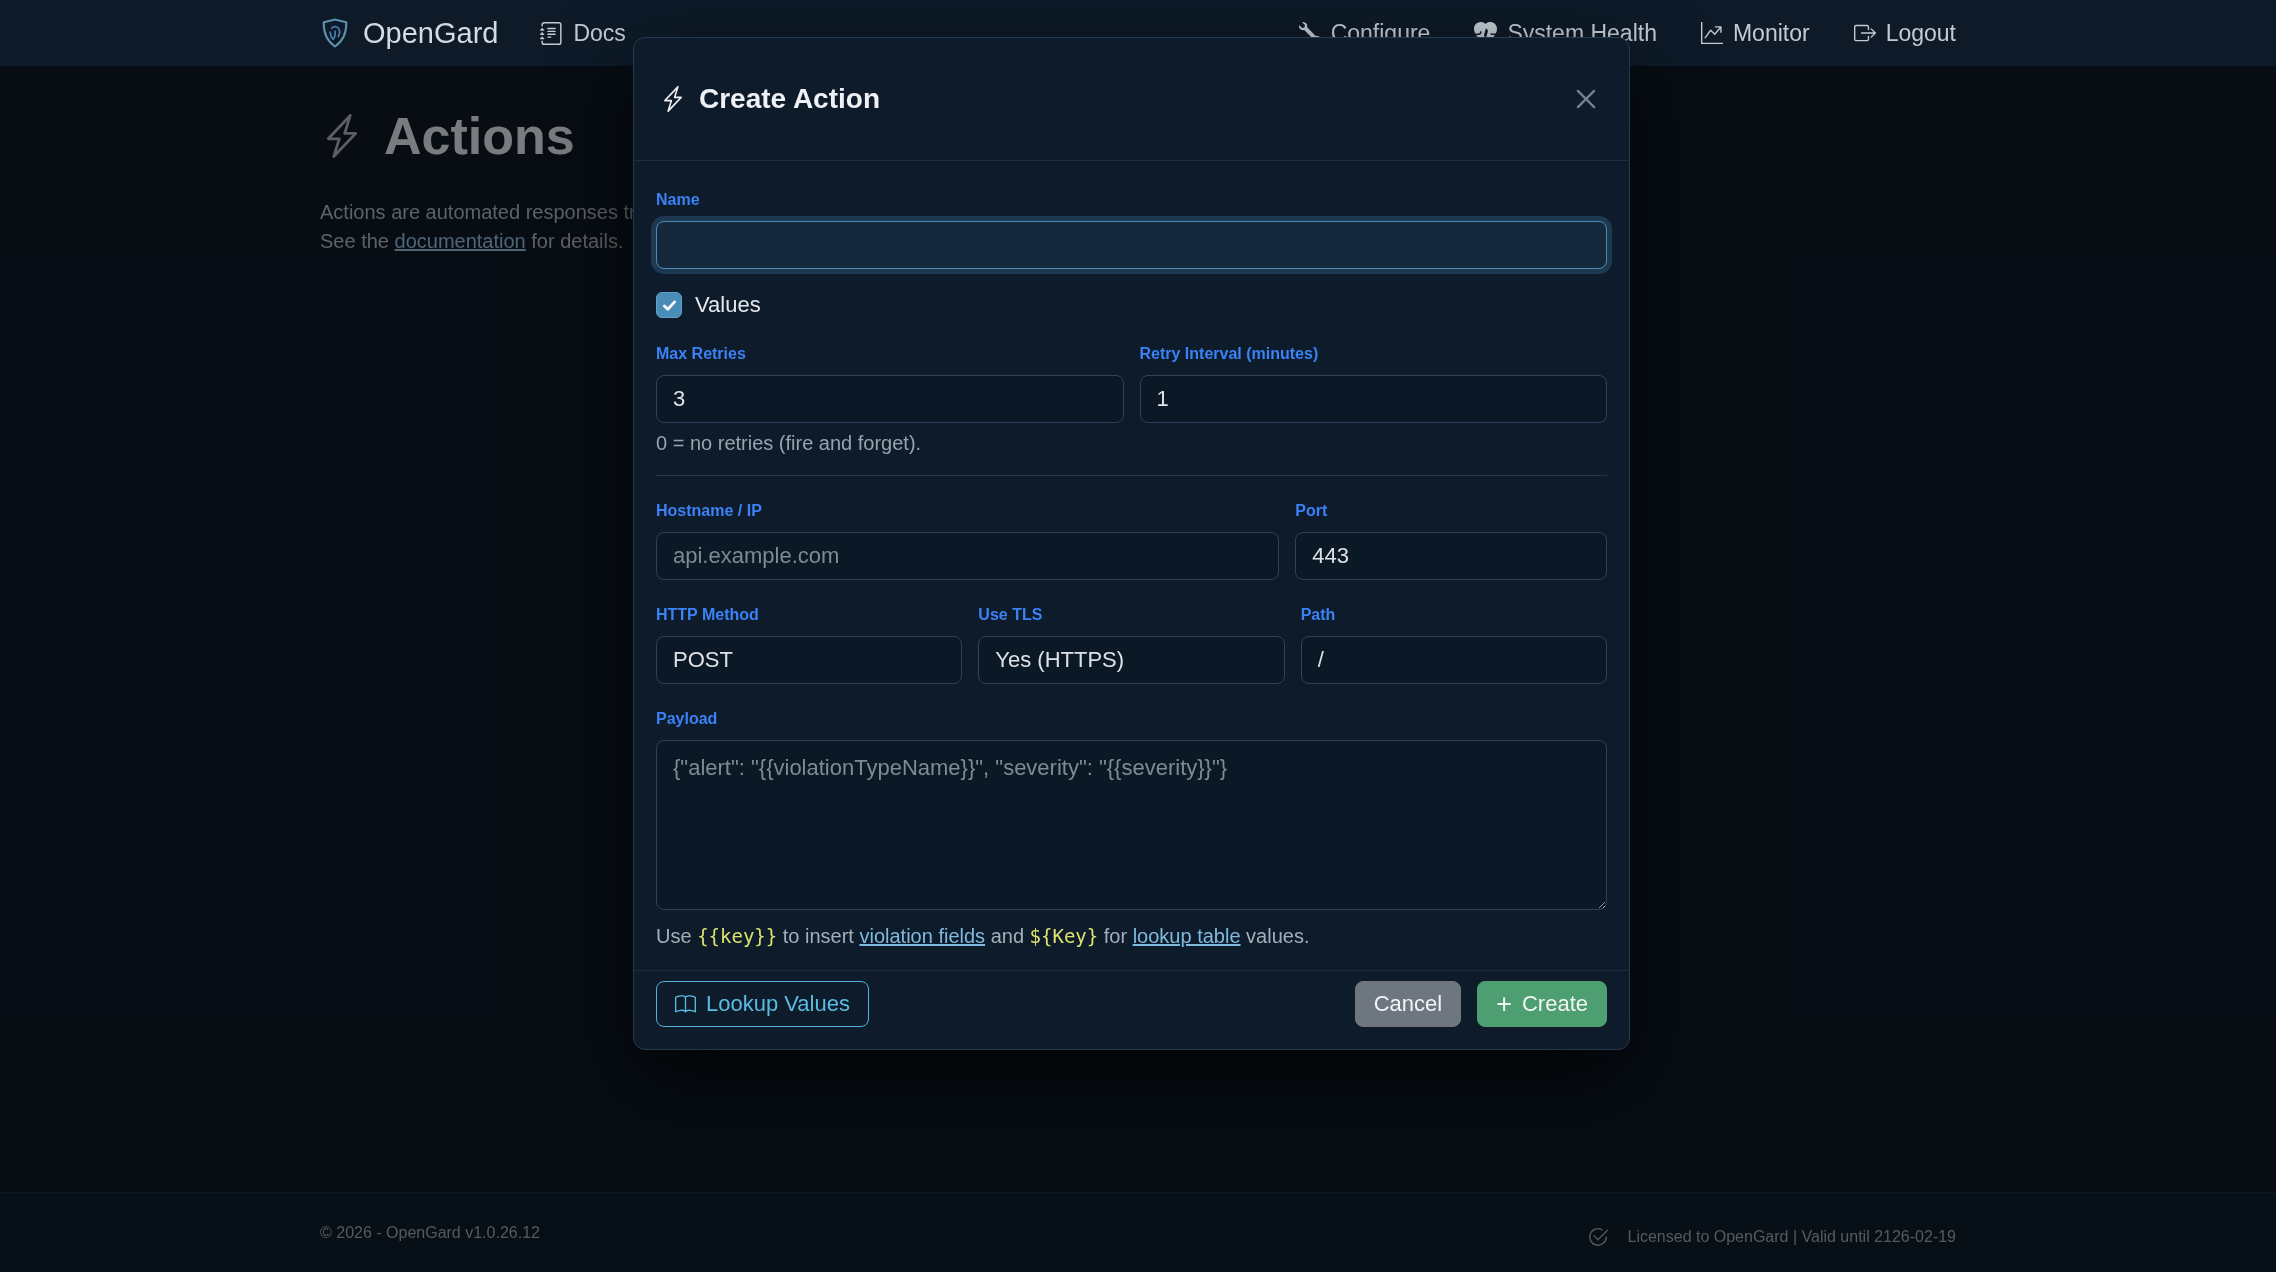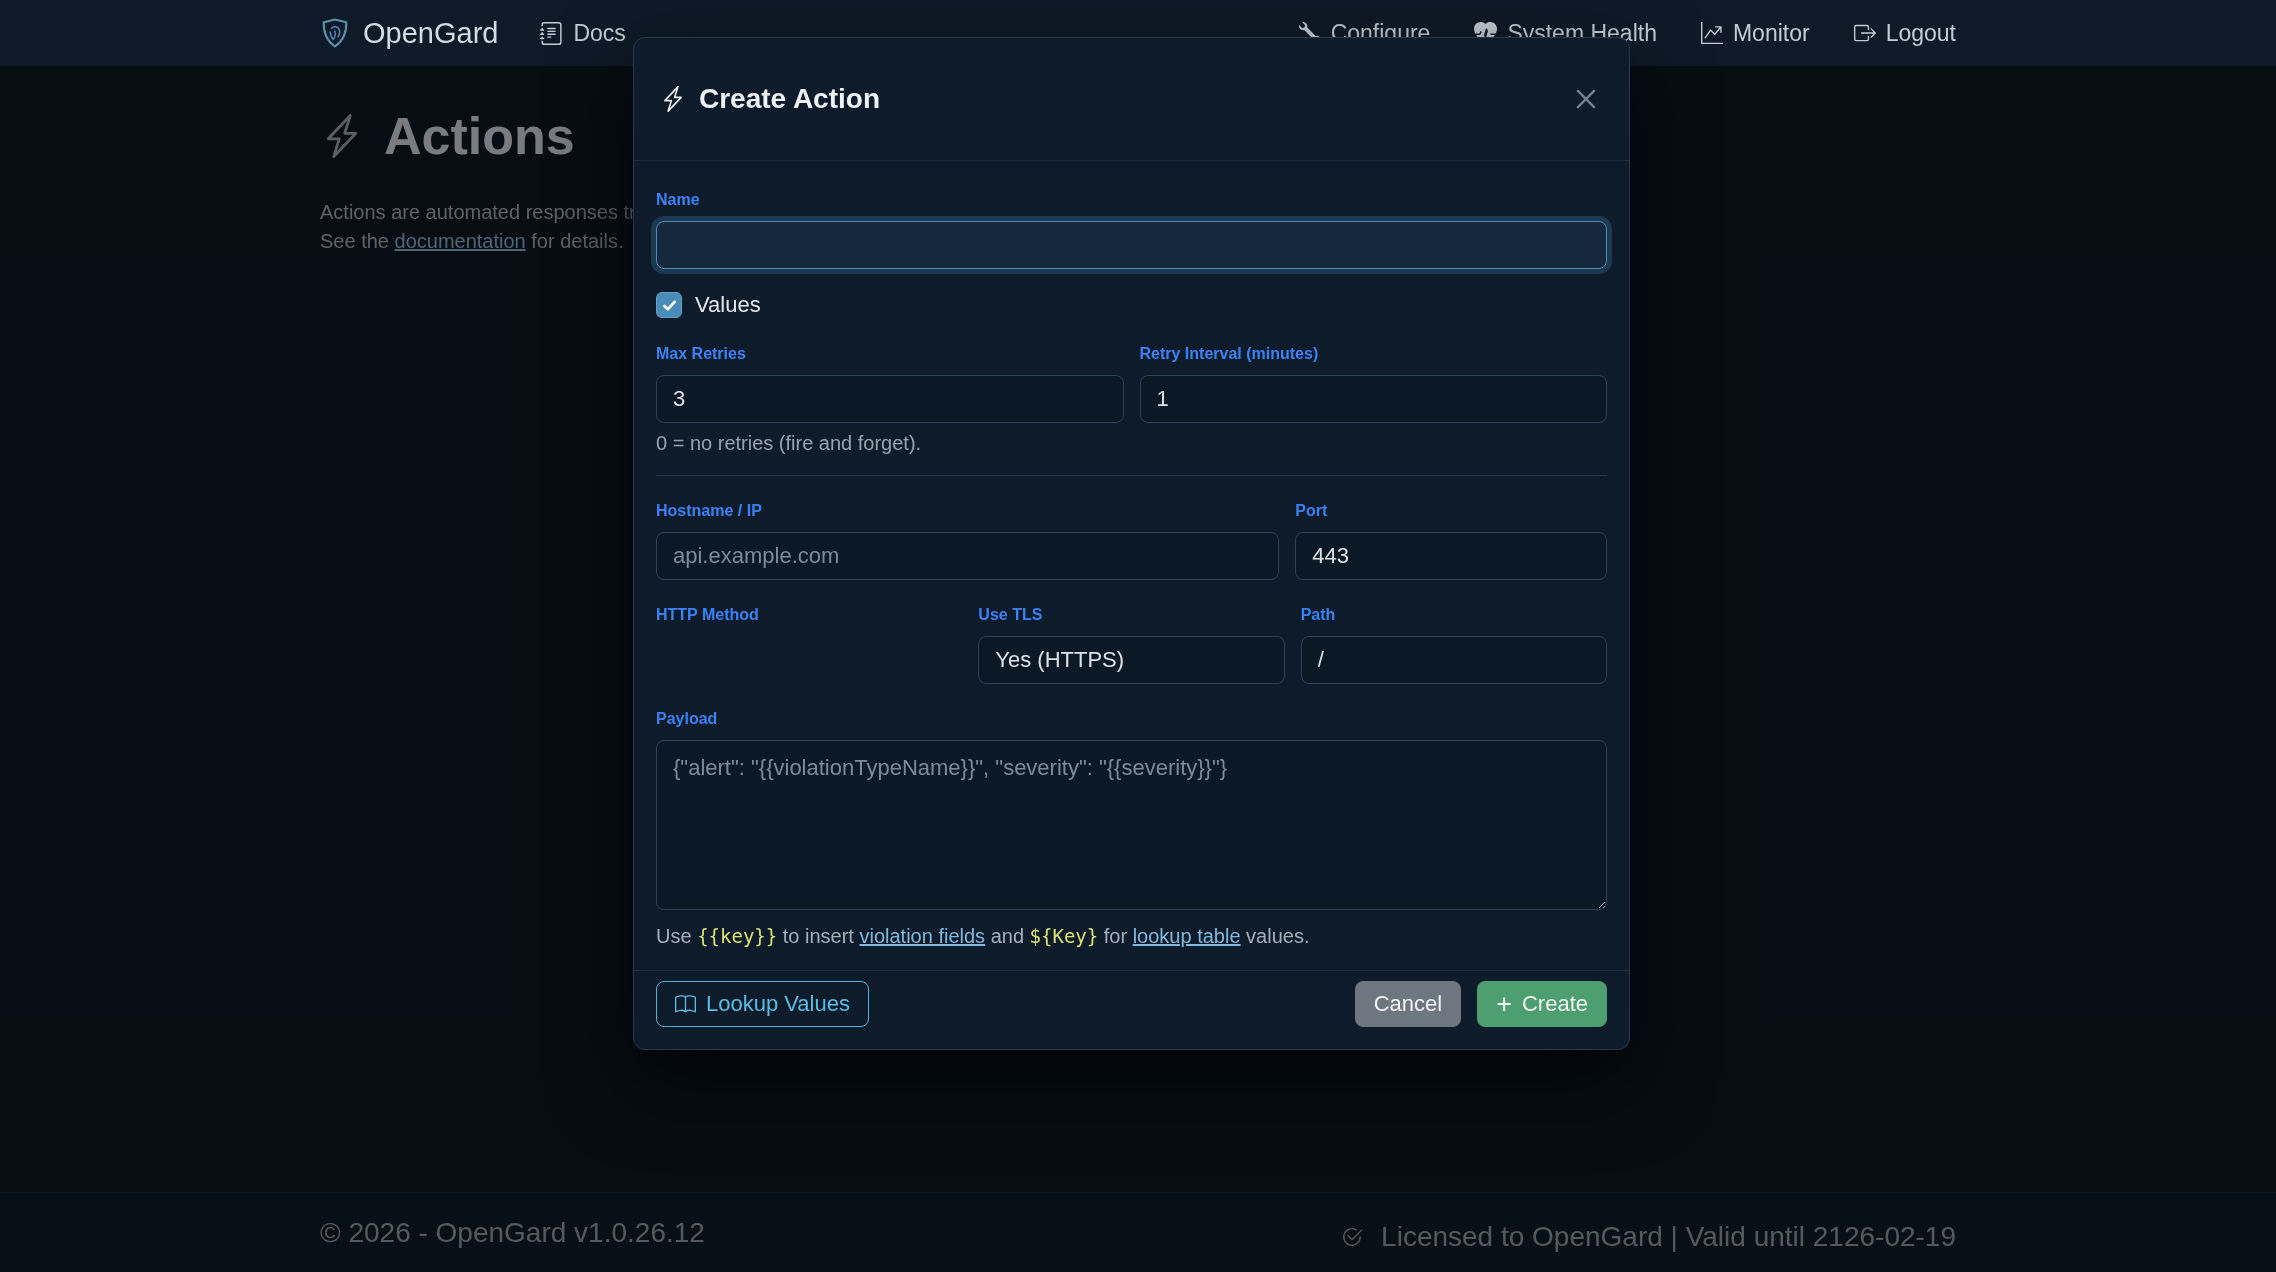--- a/index.html
+++ b/index.html
@@ -29,21 +29,21 @@
   .page-title { display:flex; align-items:center; gap:20px; margin:0 0 32px 0;
     font-size:52px; font-weight:600; color:#dde1e5; }
   .lede { font-size:20px; line-height:29px; color:#a9b2bb; margin:0; }
   .lede a { color:#8fb8d8; text-decoration:underline; cursor:pointer; }
 
   
   .page-footer {
     position:absolute; z-index:1; left:0; right:0; bottom:0; height:80px;
     background:#0e1c2a; border-top:1px solid #1d2c3c;
     display:flex; align-items:center; justify-content:space-between;
-    padding:0 320px; font-size:28px; color:#9aa3ad;
+    padding:0 320px; font-size:16px; color:#9aa3ad;
   }
   .license { display:flex; align-items:center; gap:18px;margin-top:8px; }
 
   
   .backdrop { position:absolute; inset:0; z-index:5; background:rgba(0,0,0,0.45); }
   .modal {
     position:absolute; z-index:30; left:633px; top:37px; width:997px;
     background:#0d1b2b; border:1px solid #27394c; border-radius:12px;
     box-shadow:0 30px 80px rgba(0,0,0,0.65);
   }
@@ -251,20 +251,21 @@
           <label class="field-label">Port</label>
           <input class="control" type="text" value="443" style="">
         </div>
       </div>
     </div>
 
     <div class="group">
       <div class="grid-3">
         <div>
           <label class="field-label">HTTP Method</label>
+          <div class="control select-display" role="combobox">POST</div>
         </div>
         <div>
           <label class="field-label">Use TLS</label>
           <div class="control select-display" role="combobox">Yes (HTTPS)</div>
         </div>
         <div>
           <label class="field-label">Path</label>
           <input class="control" type="text" value="/" style="">
         </div>
       </div>

